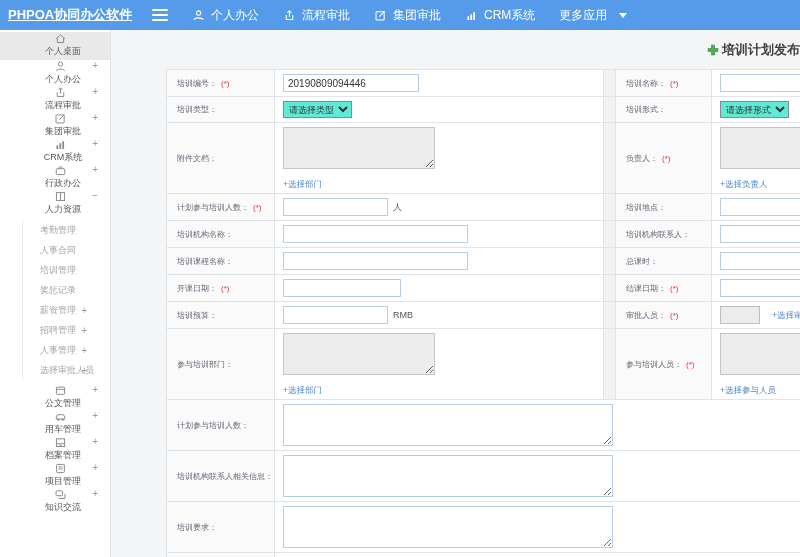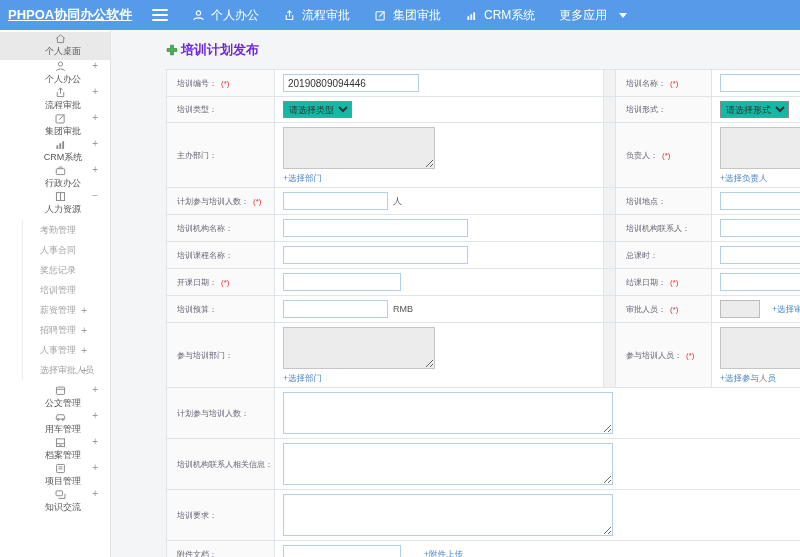--- a/index.html
+++ b/index.html
@@ -44,54 +44,54 @@
     padding-left:17px; font-size:9px; color:#a3a3a3; cursor:pointer; white-space:nowrap;
   }
   .sitem .expand { right:19px; }
   
   .content {
     position:absolute; top:30px; left:112px; right:0; bottom:0;
     overflow:hidden; padding:11px 0 0 54px;
   }
   .page-title {
     display:flex; align-items:center; gap:3px;
-    font-size:13px; font-weight:bold; color:#6d28d9; margin:0 0 10px 0;
+    font-size:13px; font-weight:bold; color:#404040; margin:0 0 10px 0;justify-content:flex-end;
   }
   .plus-ic { display:inline-flex; }
   
   .form-table { border-collapse:collapse; width:960px; table-layout:fixed; background:#fff; }
   .form-table td { border:1px solid #dfe4e9; vertical-align:middle; }
   td.lbl {
     background:#fafafa; padding:2px 2px 2px 10px;
     font-size:8px; color:#667; white-space:nowrap; overflow:visible;
   }
   td.fld { background:#fff; padding:4px 8px; font-size:10px; color:#333; }
   td.spacer { background:#f0f2f4; padding:0; }
   .req { font-style:normal; color:#e23434; font-size:8px; margin-left:4px; }
   .inp {
     height:18px; border:1px solid #b6cee3; background:#fff;
     font-size:10px; padding:1px 4px; font-family:inherit; color:#333; vertical-align:middle;
   }
   .gray { background:#ececec; border:1px solid #bdbdbd; }
   .w136{width:136px}.w140{width:140px}.w105{width:105px}.w180{width:185px}
   .w115{width:118px}.w40{width:40px}.w118{width:118px}
   .sel {
-    font-size:9px; height:17px; border:1px solid #8a8a8a; background:#14b8a6;
+    font-size:9px; height:17px; border:1px solid #8a8a8a; background:#5eead4;
     font-family:inherit; color:#333; padding:0 1px;
   }
   .ta {
     width:152px; height:42px; background:#ececec; border:1px solid #c5c5c5;
     resize:both; font-family:inherit; font-size:10px; display:block;
   }
   .ta2 { width:150px; }
   .bigta {
     width:330px; height:42px; background:#fff; border:1px solid #b6cee3;
     resize:both; font-family:inherit; font-size:10px; display:block;
   }
-  .pick { margin-top:4px; line-height:10px; }
+  .pick { margin-top:10px; line-height:10px; }
   .lnk { color:#4a86c8; font-size:8.5px; text-decoration:none; cursor:pointer; white-space:nowrap; }
   .unit { font-size:9px; color:#555; margin-left:5px; }
   .ml12 { margin-left:12px; }
   .ml6 { margin-left:23px; }
 </style>
 </head>
 <body>
 
 <header class="topbar">
   <div class="logo">PHPOA协同办公软件</div>
@@ -219,24 +219,24 @@
     </li>
     <li class="subwrap">
       <ul class="submenu">
         <li class="sitem">
             <span>考勤管理</span>
           </li>
         <li class="sitem">
             <span>人事合同</span>
           </li>
         <li class="sitem">
+            <span>培训管理</span>
+          </li>
+        <li class="sitem">
             <span>奖惩记录</span>
-          </li>
-        <li class="sitem">
-            <span>培训管理</span>
           </li>
         <li class="sitem">
             <span>薪资管理</span>
             <span class="expand">+</span>
           </li>
         <li class="sitem">
             <span>招聘管理</span>
             <span class="expand">+</span>
           </li>
         <li class="sitem">
@@ -333,21 +333,21 @@
 
     <tr>
       <td class="lbl"><span>培训类型：</span></td>
       <td class="fld"><select class="sel"><option>请选择类型</option></select></td>
       <td class="spacer"></td>
       <td class="lbl"><span>培训形式：</span></td>
       <td class="fld"><select class="sel"><option>请选择形式</option></select></td>
     </tr>
 
     <tr>
-      <td class="lbl"><span>主办部门：</span></td>
+      <td class="lbl"><span>附件文档：</span></td>
       <td class="fld">
         <textarea class="ta" readonly="" style=""></textarea>
         <div class="pick"><a class="lnk">+选择部门</a></div>
       </td>
       <td class="spacer"></td>
       <td class="lbl"><span>负责人：</span><i class="req">(*)</i></td>
       <td class="fld">
         <textarea class="ta ta2" readonly="" style=""></textarea>
         <div class="pick"><a class="lnk">+选择负责人</a></div>
       </td>

